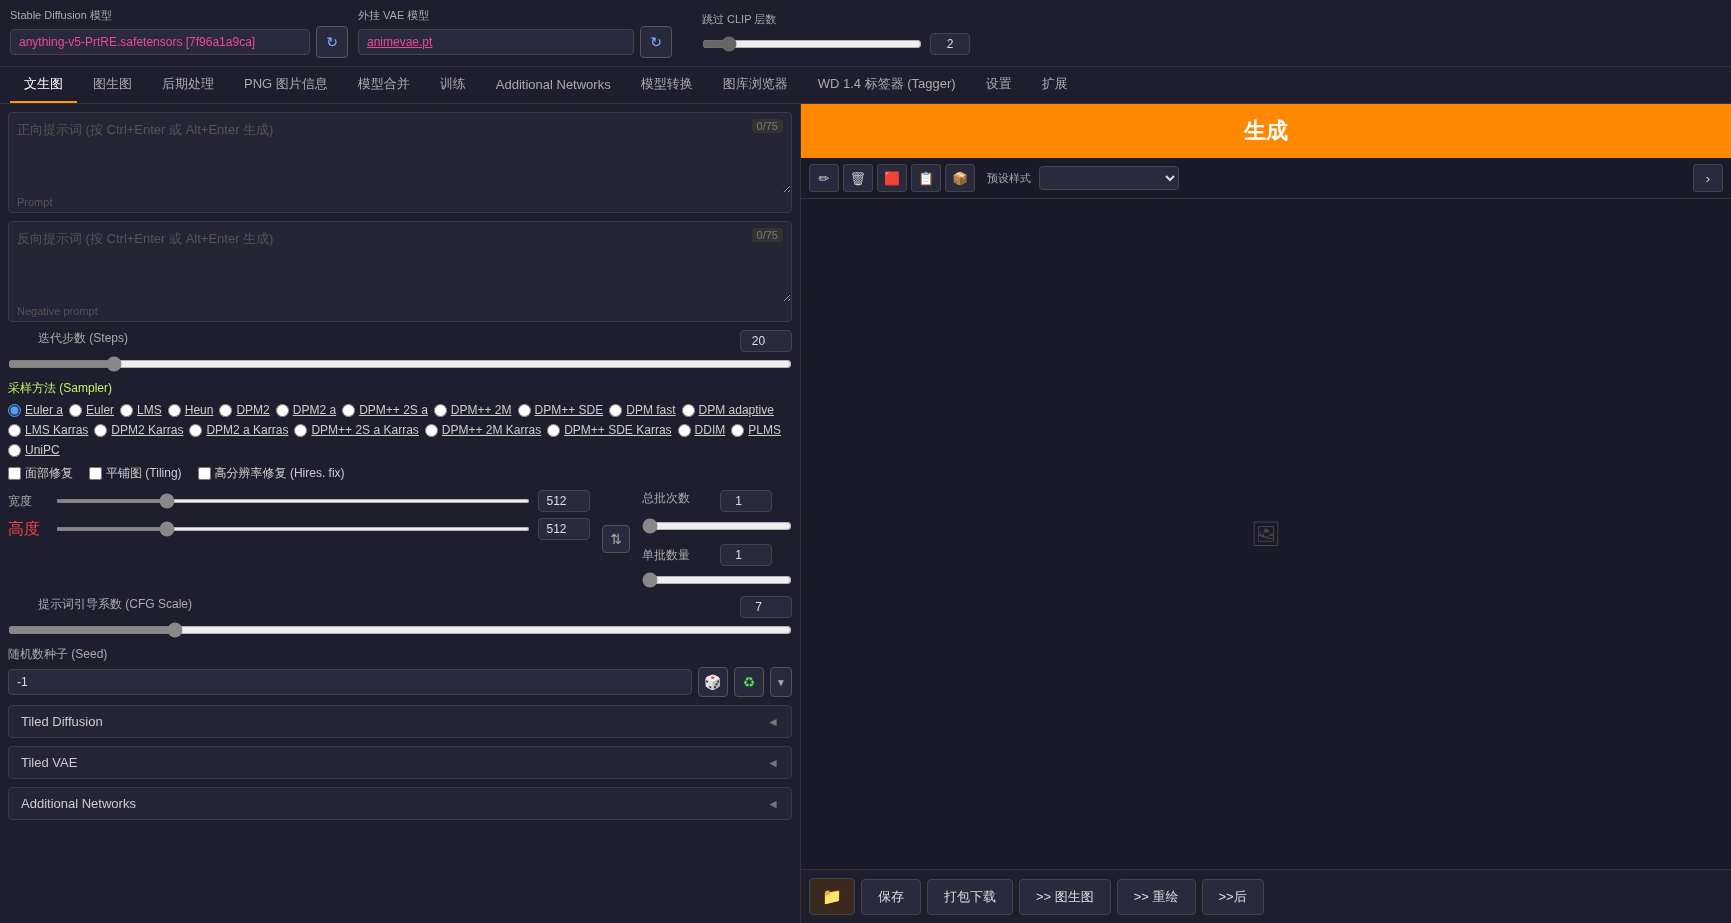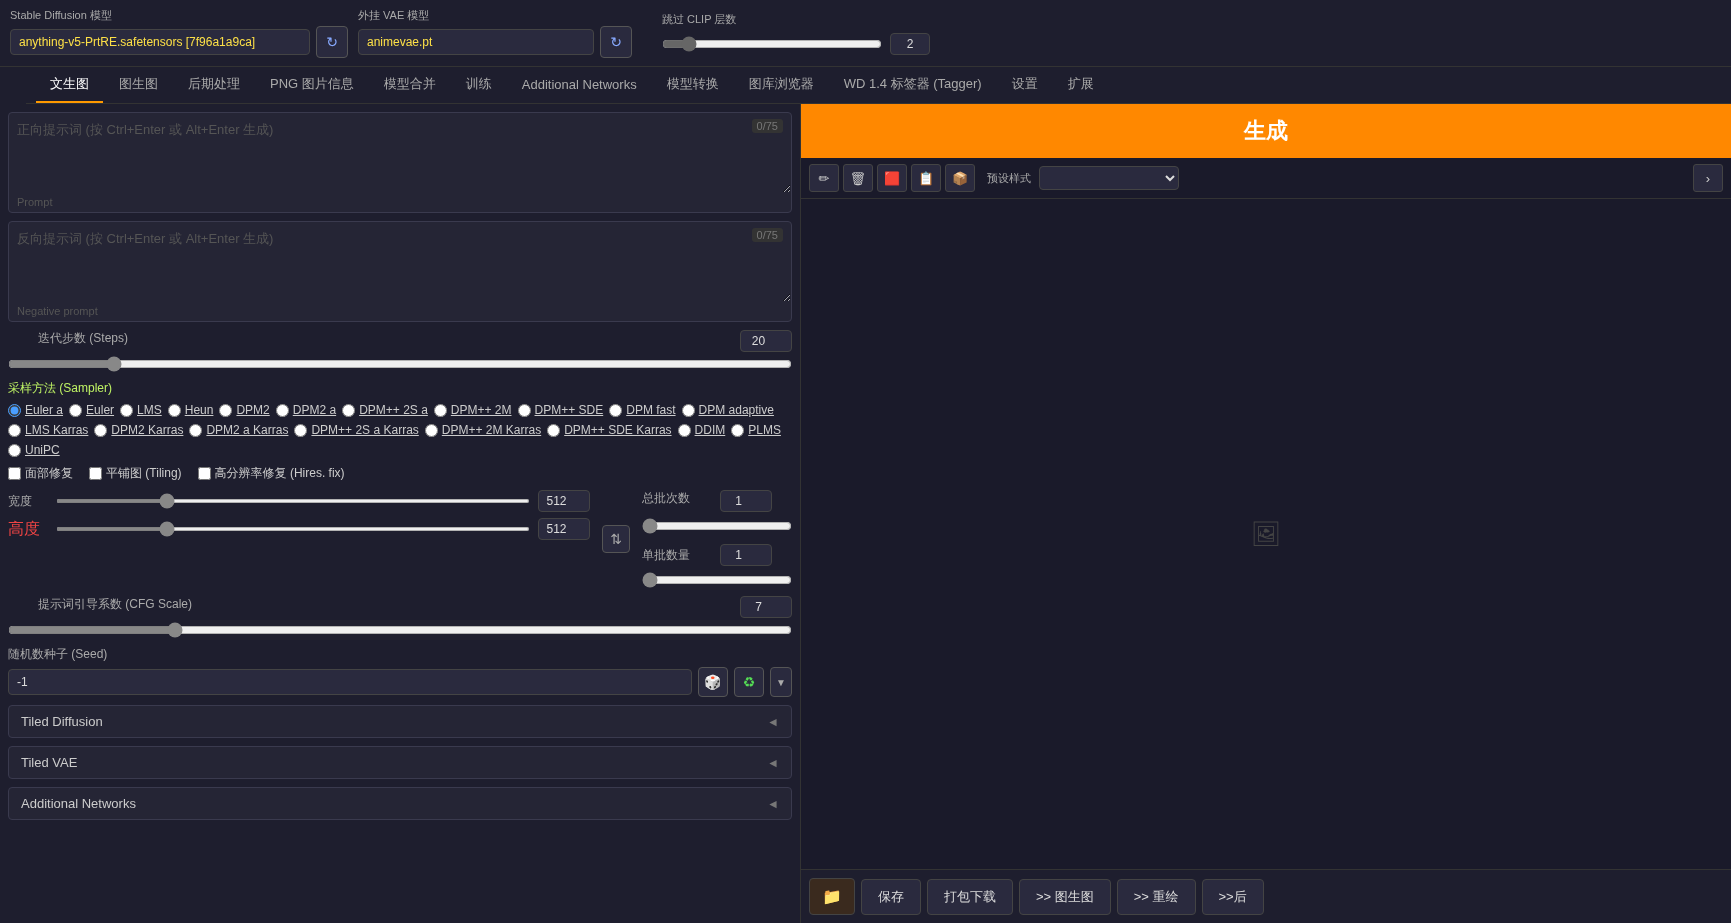--- a/index.html
+++ b/index.html
@@ -37,30 +37,31 @@
       color: #aaa;
     }
     .model-select-wrap {
       display: flex;
       align-items: center;
       gap: 6px;
     }
     .model-select {
       background: #2a2a3e;
       border: 1px solid #444;
-      color: #fde047;
+      color: #ec4899;
       padding: 5px 8px;
       border-radius: 4px;
       font-size: 12px;
       width: 300px;
       appearance: none;
       cursor: pointer;
     }
     .model-select-wide {
-      width: 236px;
+      width: 276px;
+      text-decoration: underline;
     }
     .icon-btn {
       background: #2a2a3e;
       border: 1px solid #555;
       border-radius: 4px;
       width: 32px;
       height: 32px;
       display: flex;
       align-items: center;
       justify-content: center;
@@ -94,21 +95,20 @@
       text-align: center;
     }
     
     .tab-bar {
       display: flex;
       align-items: center;
       background: #1e1e2e;
       border-bottom: 1px solid #333;
       padding: 0 10px;
       gap: 2px;
-      margin-left: 26px;
     }
     .tab {
       padding: 8px 14px;
       color: #aaa;
       cursor: pointer;
       border-bottom: 2px solid transparent;
       font-size: 13px;
       white-space: nowrap;
     }
     .tab.active {

